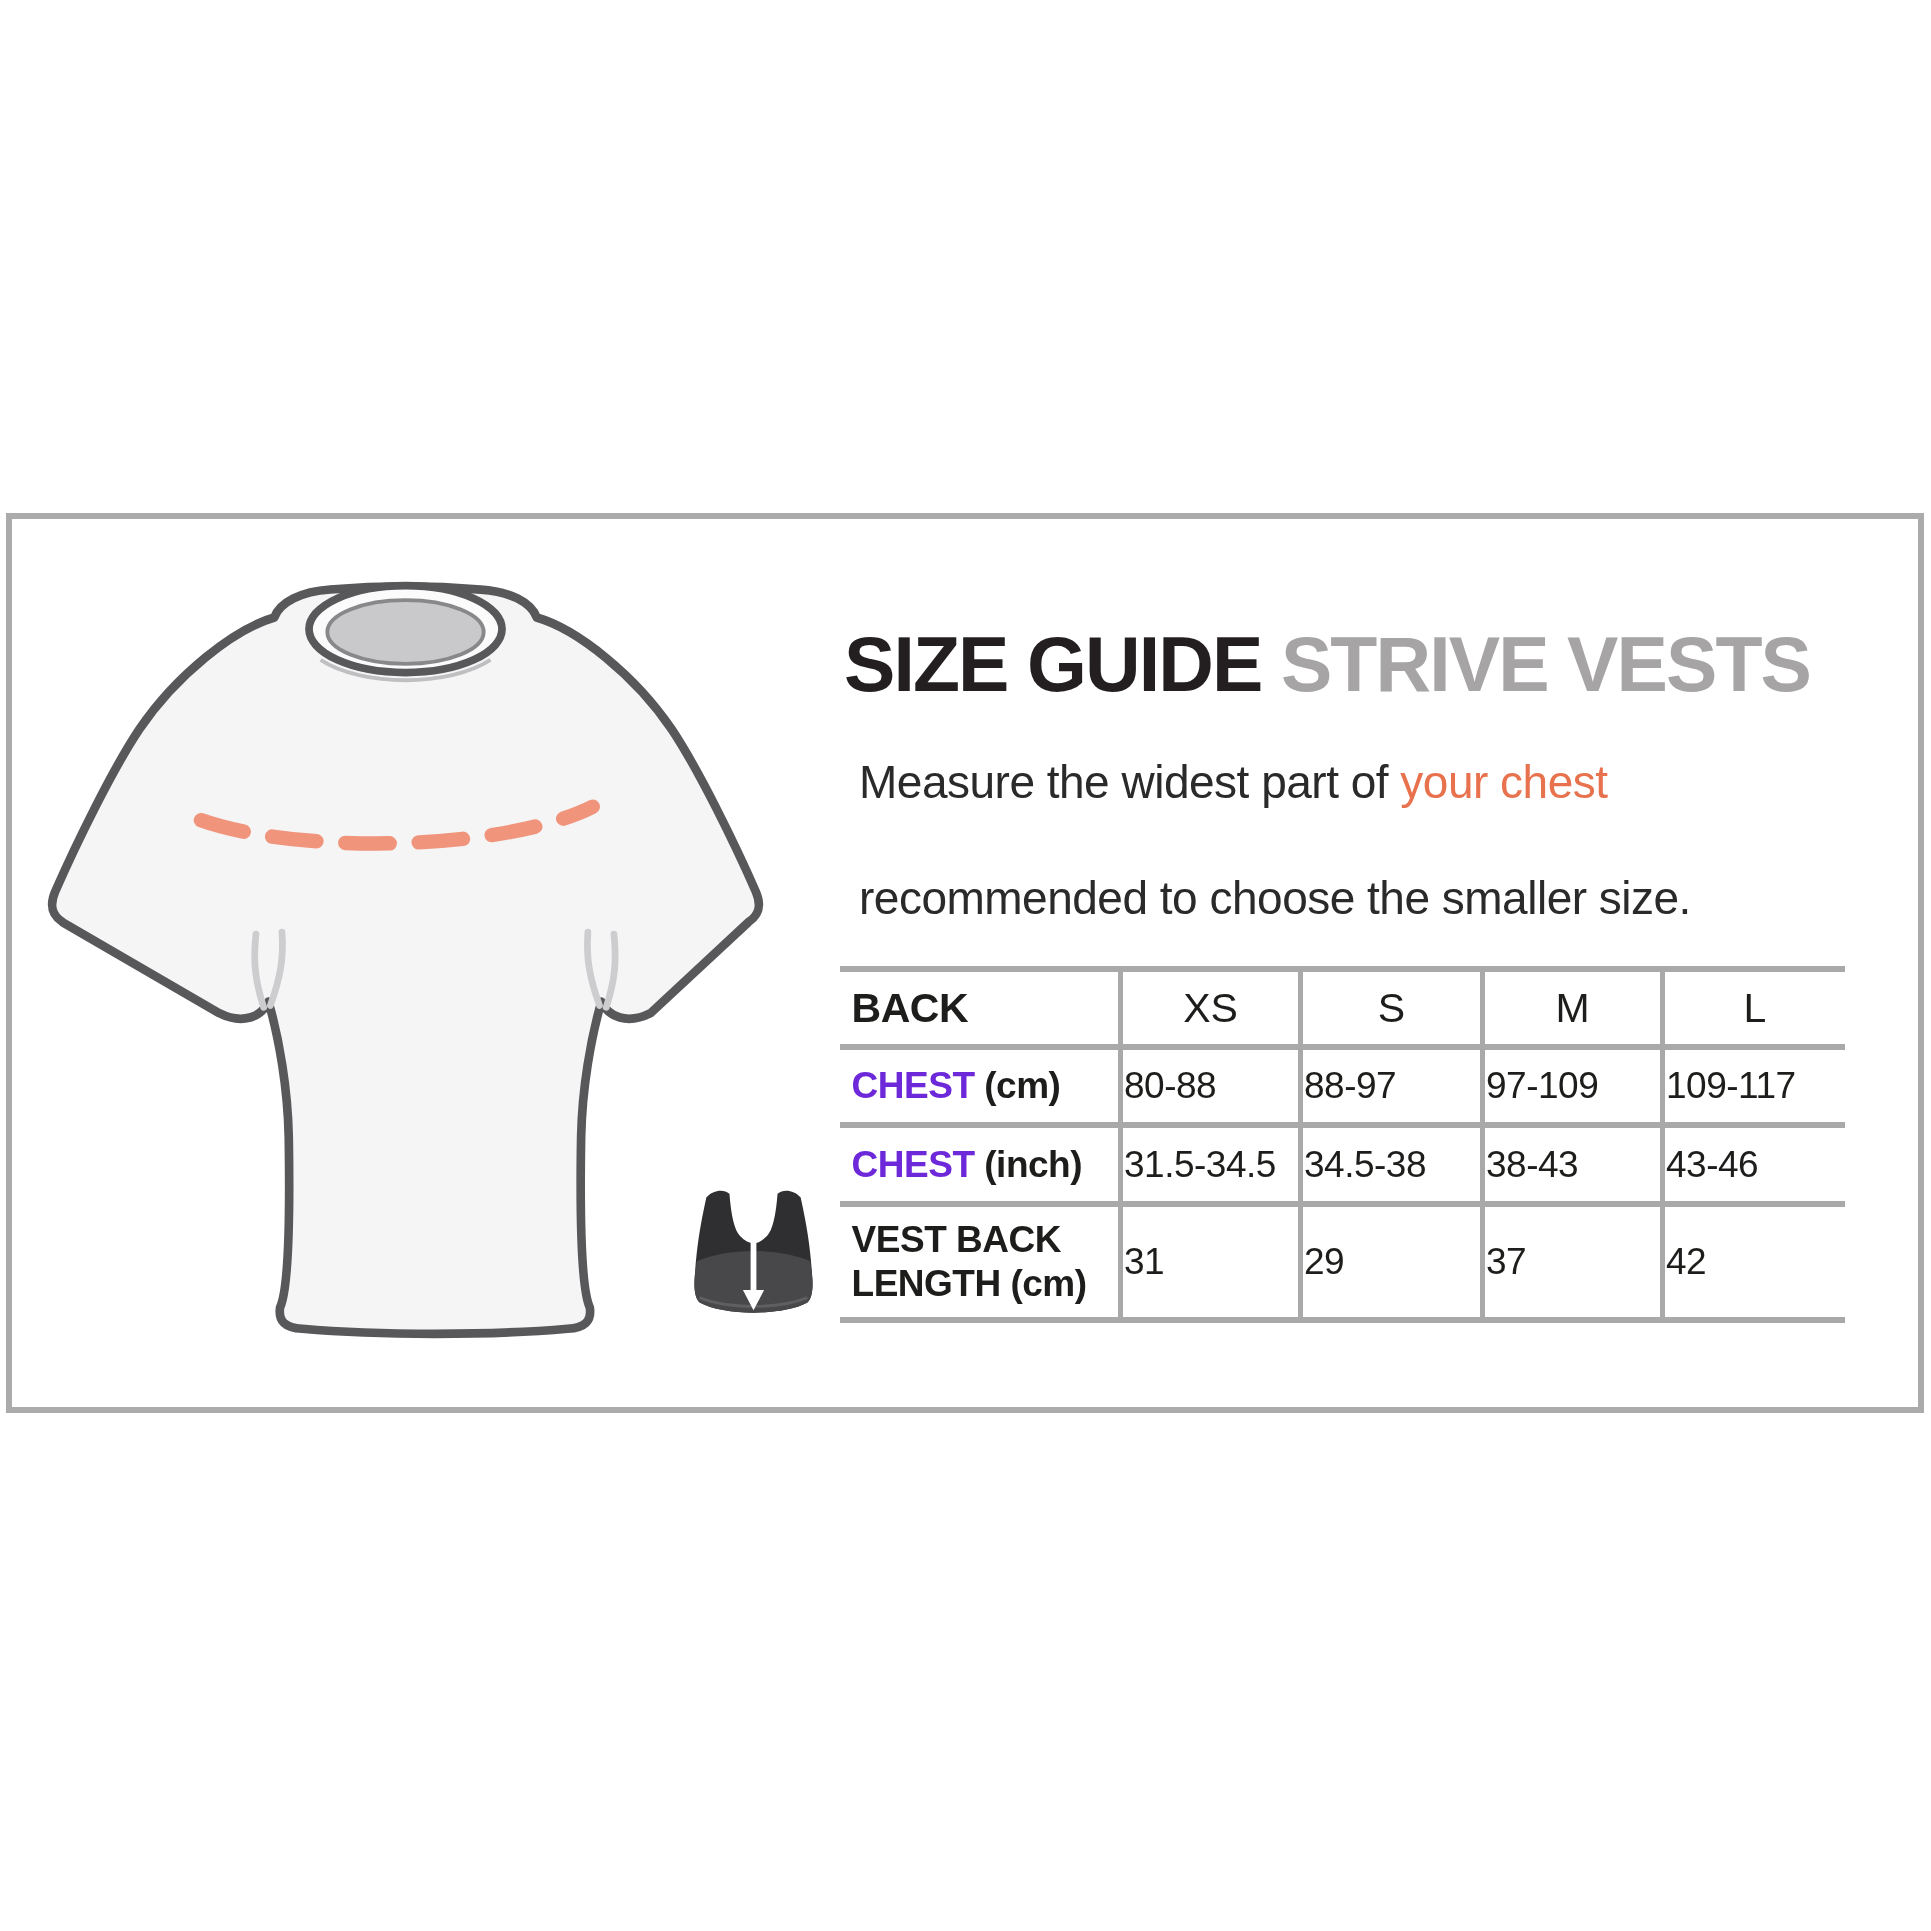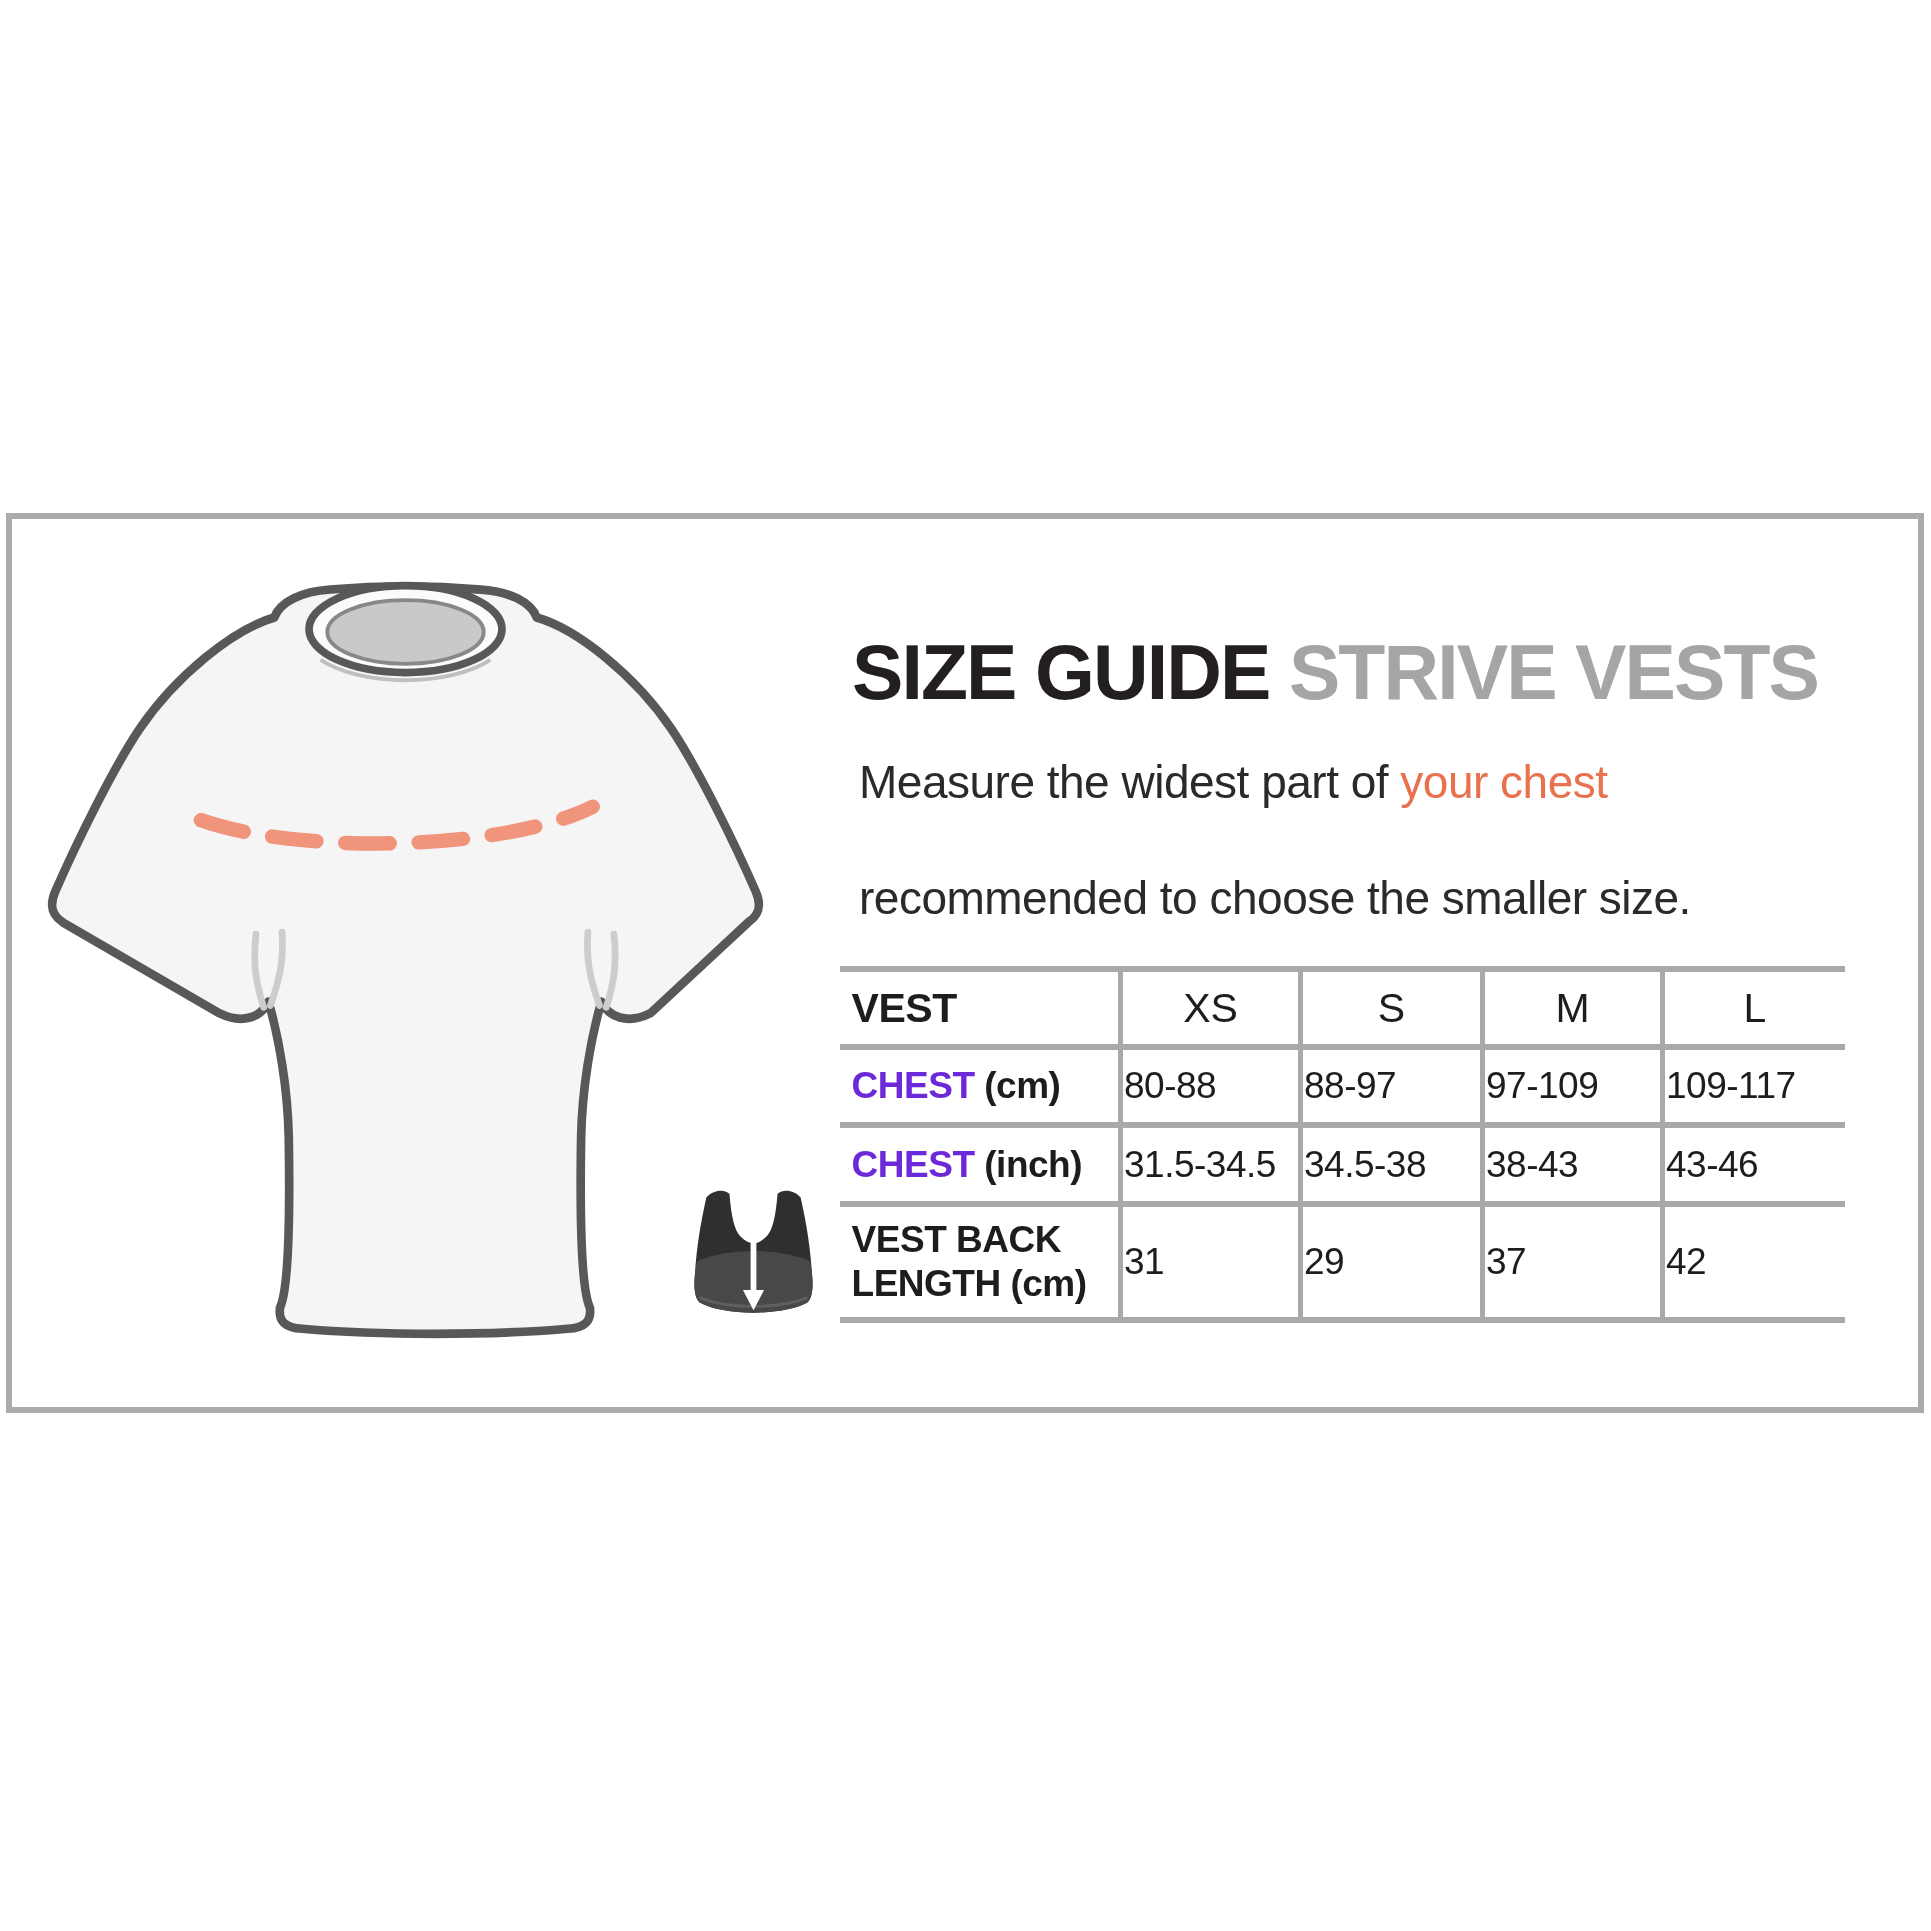--- a/index.html
+++ b/index.html
@@ -5,21 +5,21 @@
   html,body{margin:0;padding:0;background:#ffffff;}
   .page{position:relative;width:1931px;height:1931px;background:#ffffff;
         font-family:"Liberation Sans", sans-serif;overflow:hidden;}
 
   .panel{position:absolute;left:5.8px;top:513px;width:1918px;height:900px;
          box-sizing:border-box;border:6.8px solid #ABABAB;background:#ffffff;}
 
   .tshirt-svg{position:absolute;left:29px;top:577px;width:753px;height:772px;}
   .vest-svg{position:absolute;left:689px;top:1184px;width:129px;height:135px;}
 
-  .title{position:absolute;left:844px;top:626px;margin:8px;
+  .title{position:absolute;left:844px;top:626px;margin:0;
          font-size:77px;font-weight:bold;line-height:77px;letter-spacing:-1.9px;
          color:#231F20;white-space:nowrap;}
   .title .gray{color:#A6A4A5;}
 
   .intro{position:absolute;left:842px;top:736px;margin:17px;
          font-size:46px;line-height:58px;letter-spacing:-0.5px;
          color:#2A2A2A;white-space:nowrap;}
   .intro .highlight{color:#E8714E;}
 
   .size-table{position:absolute;left:840px;top:966px;width:1004px;
@@ -105,21 +105,21 @@
   <table class="size-table">
     <colgroup>
       <col style="width:278px">
         <col style="width:180px">
         <col style="width:182px">
       <col style="width:180px">
         <col style="width:185px">
     </colgroup>
     <tbody>
       <tr class="r-head">
-        <td class="lbl lbl-size">VEST</td>
+        <td class="lbl lbl-size">BACK</td>
         <td class="size-letter">XS</td>
         <td class="size-letter">S</td>
         <td class="size-letter">M</td>
         <td class="size-letter">L</td>
       </tr>
       <tr class="r-cm">
         <td class="lbl"><span class="orange">CHEST</span>
           <span>(cm)</span></td>
         <td class="val">80-88</td>
         <td class="val">88-97</td>

